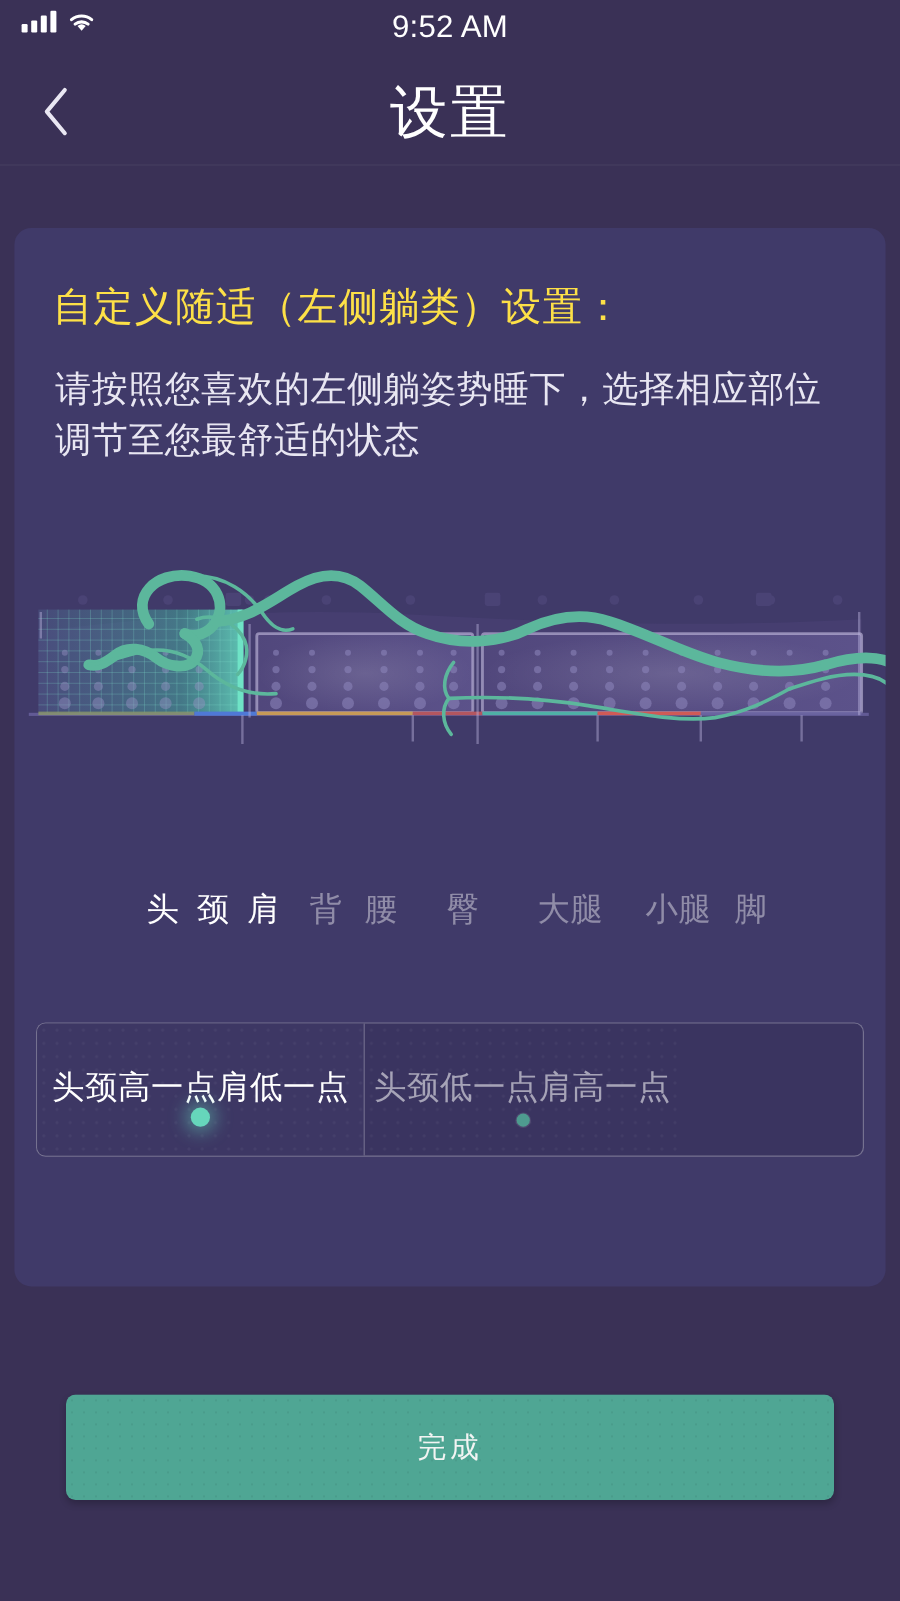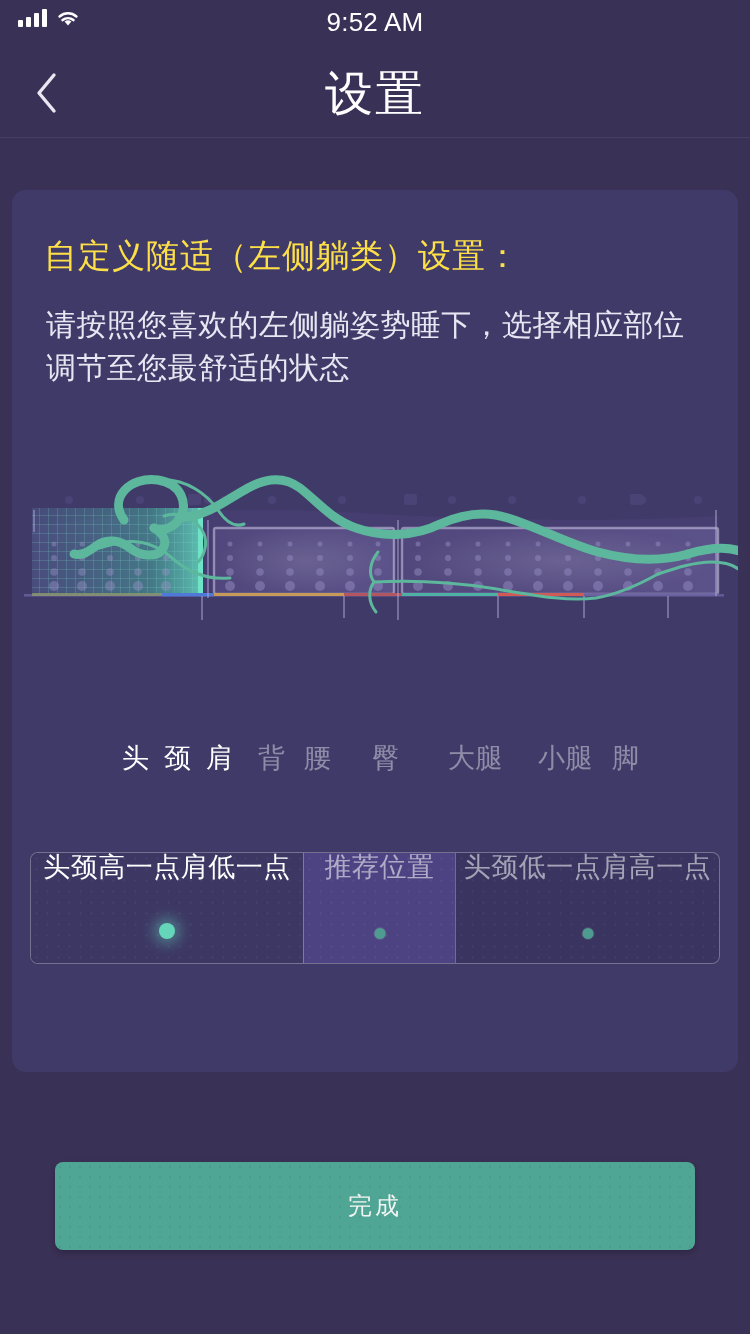--- a/index.html
+++ b/index.html
@@ -82,21 +82,21 @@
   .labels span.on{ color:#ffffff; }
 
   
   .opt-group{
     position:absolute; left:18px; top:662px; width:690px; height:112px;
     background:#3a3460; border:1px solid rgba(255,255,255,.30);
     border-radius:8px; display:flex; overflow:hidden;
   }
   .opt{
     position:relative; height:100%;
-    display:flex; flex-direction:column; align-items:center; 
+    display:flex; flex-direction:column; align-items:center; justify-content:center;
     cursor:pointer;
     background-image:radial-gradient(rgba(255,255,255,.045) 1.2px, transparent 1.3px);
     background-size:11px 11px;
   }
   .opt + .opt{ border-left:1px solid rgba(255,255,255,.28); }
   .opt.sel{ background-color:#3d3764; }
   .opt.alt{ background-color:#4e4382; }
   .opt-label{
     font-size:27px; letter-spacing:.5px; color:rgba(255,255,255,.55);
     white-space:nowrap; margin-top:-4px;
@@ -370,24 +370,20 @@
       <span style="left:436px">大腿</span>
       <span style="left:526px">小腿</span>
       <span style="left:600px">脚</span>
     </div>
 
     <div class="opt-group">
       <div class="opt sel" style="width:272px">
         <div class="opt-label">头颈高一点肩低一点</div>
         <div class="opt-dot"></div>
       </div>
-      <div class="opt alt" style="width:152px">
-        <div class="opt-label">推荐位置</div>
-        <div class="opt-dot"></div>
-      </div>
       <div class="opt" style="width:264px">
         <div class="opt-label">头颈低一点肩高一点</div>
         <div class="opt-dot"></div>
       </div>
     </div>
 
   </div>
 
   <button class="done-btn">
     <span class="done-label">完成</span>

